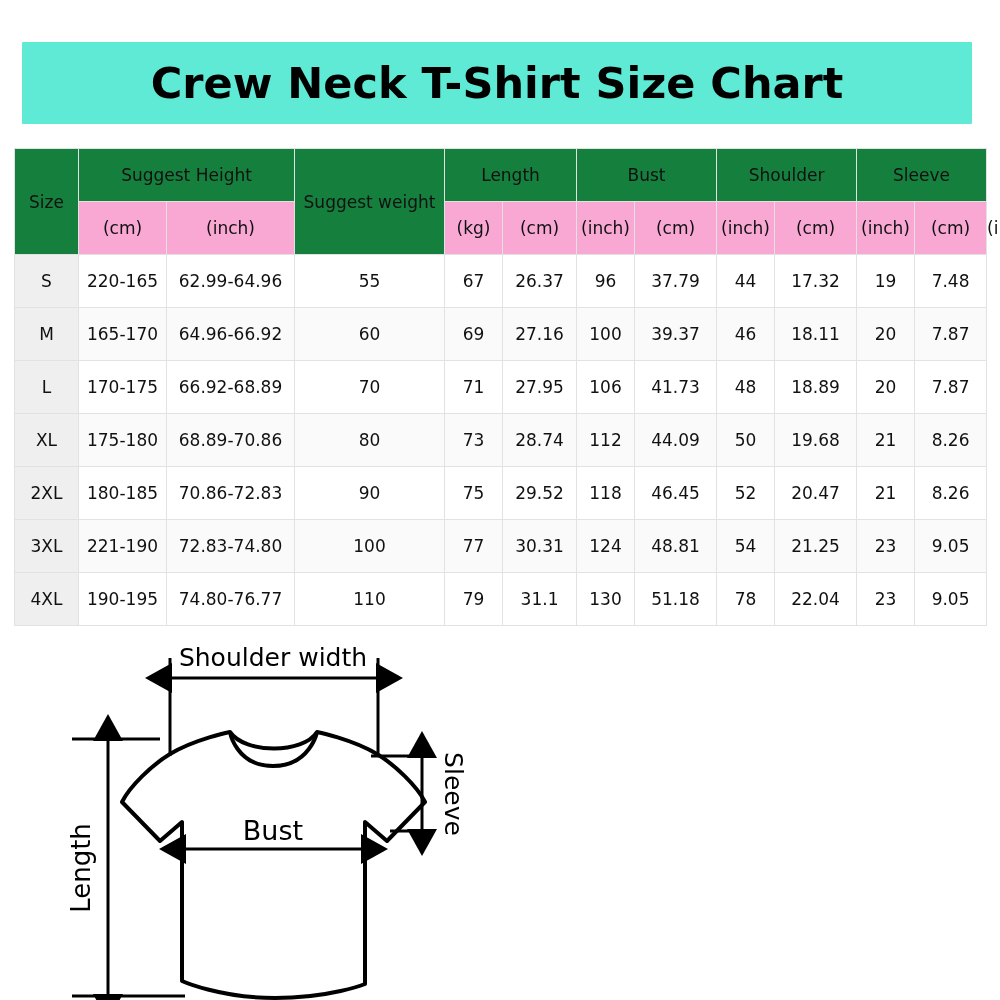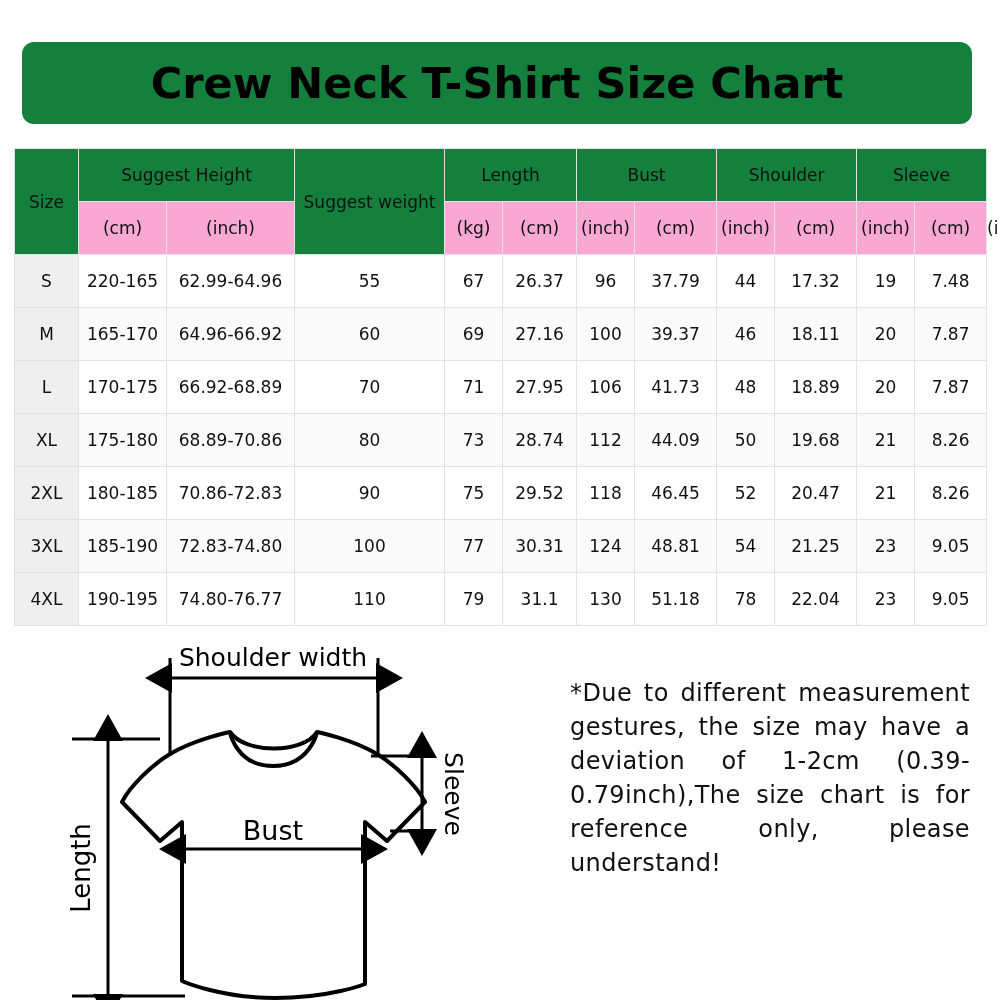--- a/index.html
+++ b/index.html
@@ -17,22 +17,22 @@
     position: relative;
     width: 1000px;
     height: 1000px;
     box-sizing: border-box;
   }
 
   
   .title-banner {
     margin: 42px 28px 0 22px;
     height: 82px;
-    background: #15803d;
-    border-radius: 12px;
+    background: #5eead4;
+    border-radius: 1px;
     display: flex;
     align-items: center;
     justify-content: center;
   }
   .title-banner .title-text {
     font-size: 43px;
     font-weight: bold;
     color: #000000;
     letter-spacing: 0px;
     font-family: "DejaVu Sans", sans-serif;
@@ -222,21 +222,21 @@
           <td class="inch">29.52</td>
           <td class="cm">118</td>
           <td class="inch">46.45</td>
           <td class="cm">52</td>
           <td class="inch">20.47</td>
           <td class="cm">21</td>
           <td class="inch">8.26</td>
         </tr>
         <tr class="alt">
           <td class="sizecol">3XL</td>
-          <td class="cm">185-190</td>
+          <td class="cm">221-190</td>
           <td class="inch">72.83-74.80</td>
           <td class="cm">100</td>
           <td class="cm">77</td>
           <td class="inch">30.31</td>
           <td class="cm">124</td>
           <td class="inch">48.81</td>
           <td class="cm">54</td>
           <td class="inch">21.25</td>
           <td class="cm">23</td>
           <td class="inch">9.05</td>
@@ -314,16 +314,15 @@
 
         <g stroke="#000" stroke-width="3">
           <line x1="12" y1="103" x2="100" y2="103"></line>
           <line x1="12" y1="360" x2="125" y2="360"></line>
           <line x1="48" y1="105" x2="48" y2="358" marker-start="url(#arrL)" marker-end="url(#arrR)"></line>
         </g>
         <text x="30" y="232" text-anchor="middle" font-size="26" font-family="DejaVu Sans, sans-serif" fill="#000" transform="rotate(-90 30 232)">Length</text>
       </svg>
     </div>
 
-    <div class="note">*Due to different measurement gestures, the size may have a deviation of 1-2cm (0.39-0.79inch),The size chart is for reference only, please understand!</div>
 
   </div>
 </div>
 
 </body></html>

